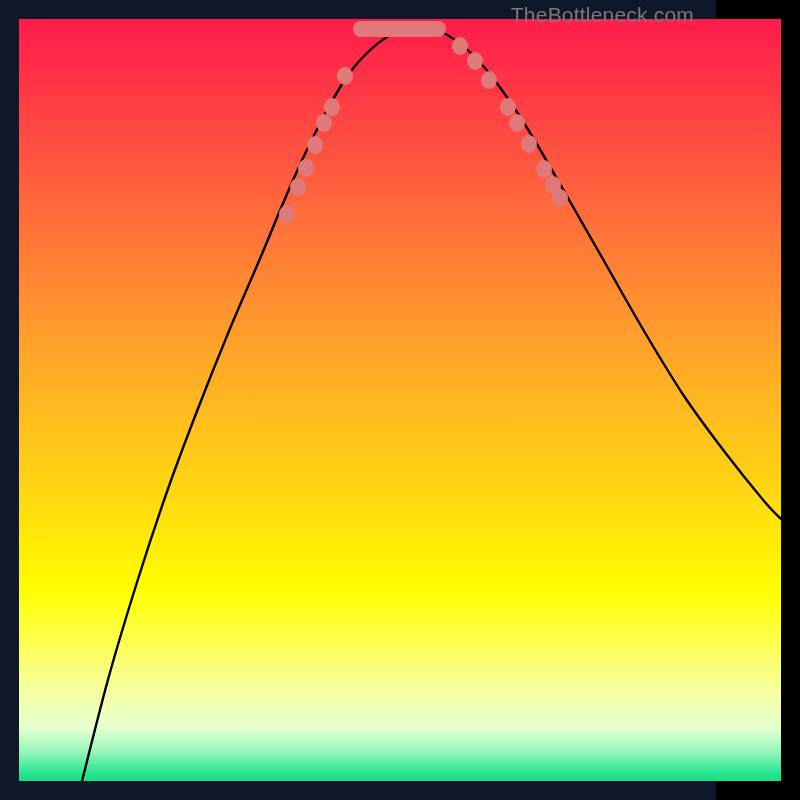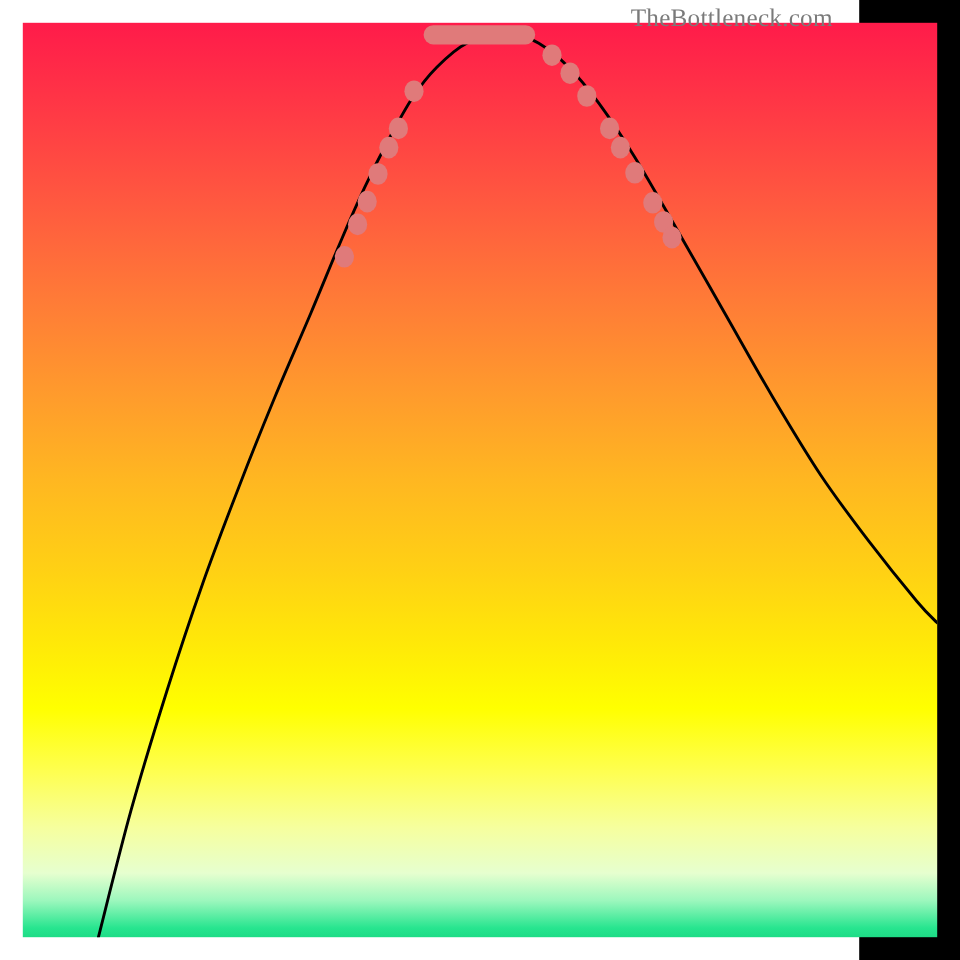--- a/index.html
+++ b/index.html
@@ -8,22 +8,21 @@
     width: 800px;
     height: 800px;
     background: #000;
     overflow: hidden;
     font-family: Arial, Helvetica, sans-serif;
   }
   .stage {
     position: relative;
     width: 716px;
     height: 800px;
-    background: #ffffff;
-    font-family: Liberation Serif, serif;
+    background: #0f172a;
   }
   .plot {
     position: absolute;
     left: 19px;
     top: 19px;
     width: 762px;
     height: 762px;
     
     background: linear-gradient(
       to bottom,

